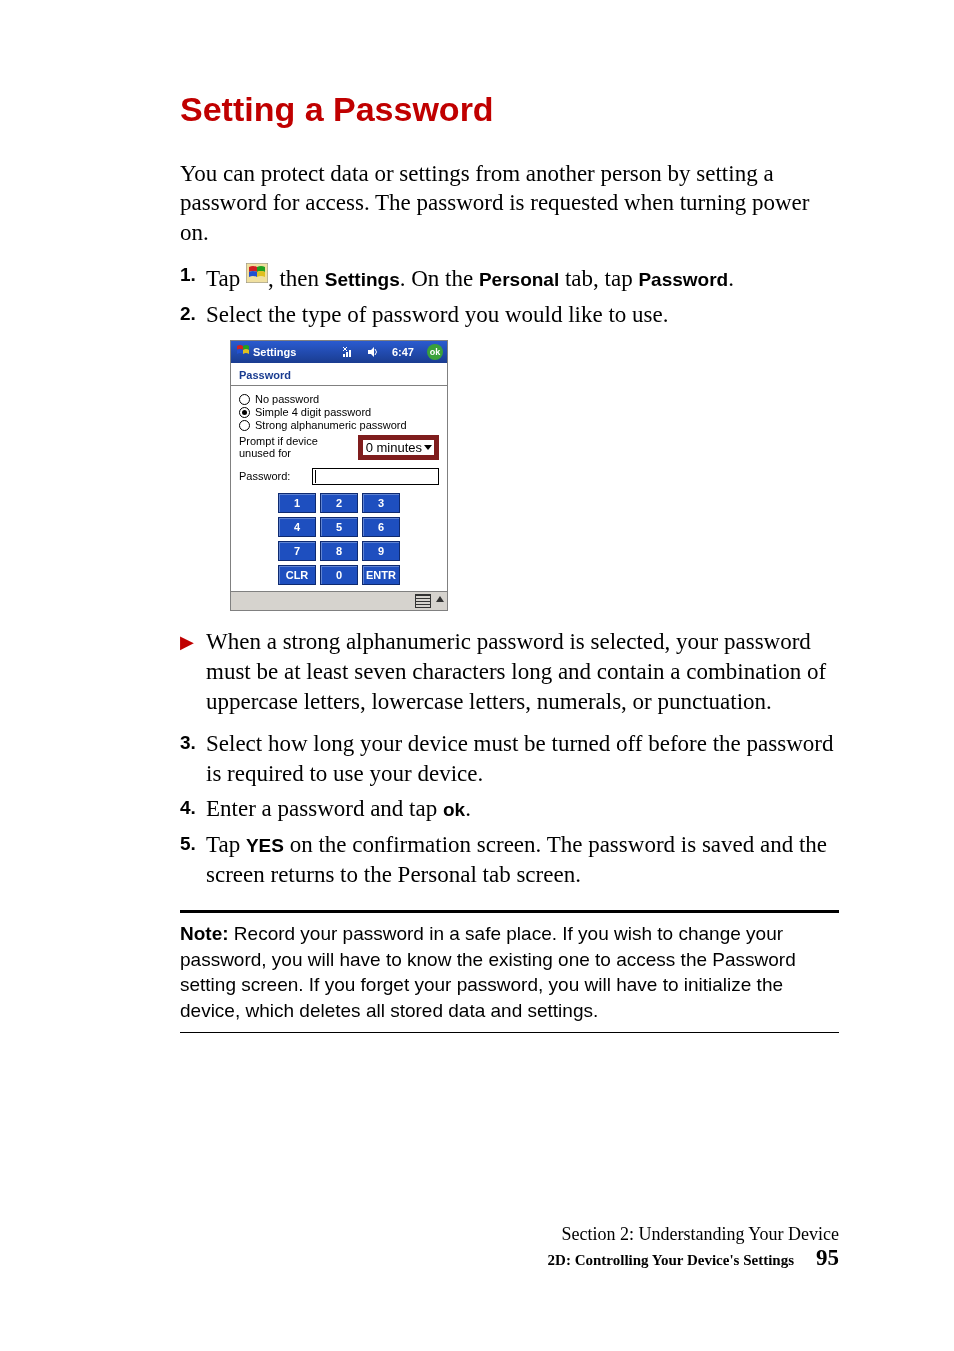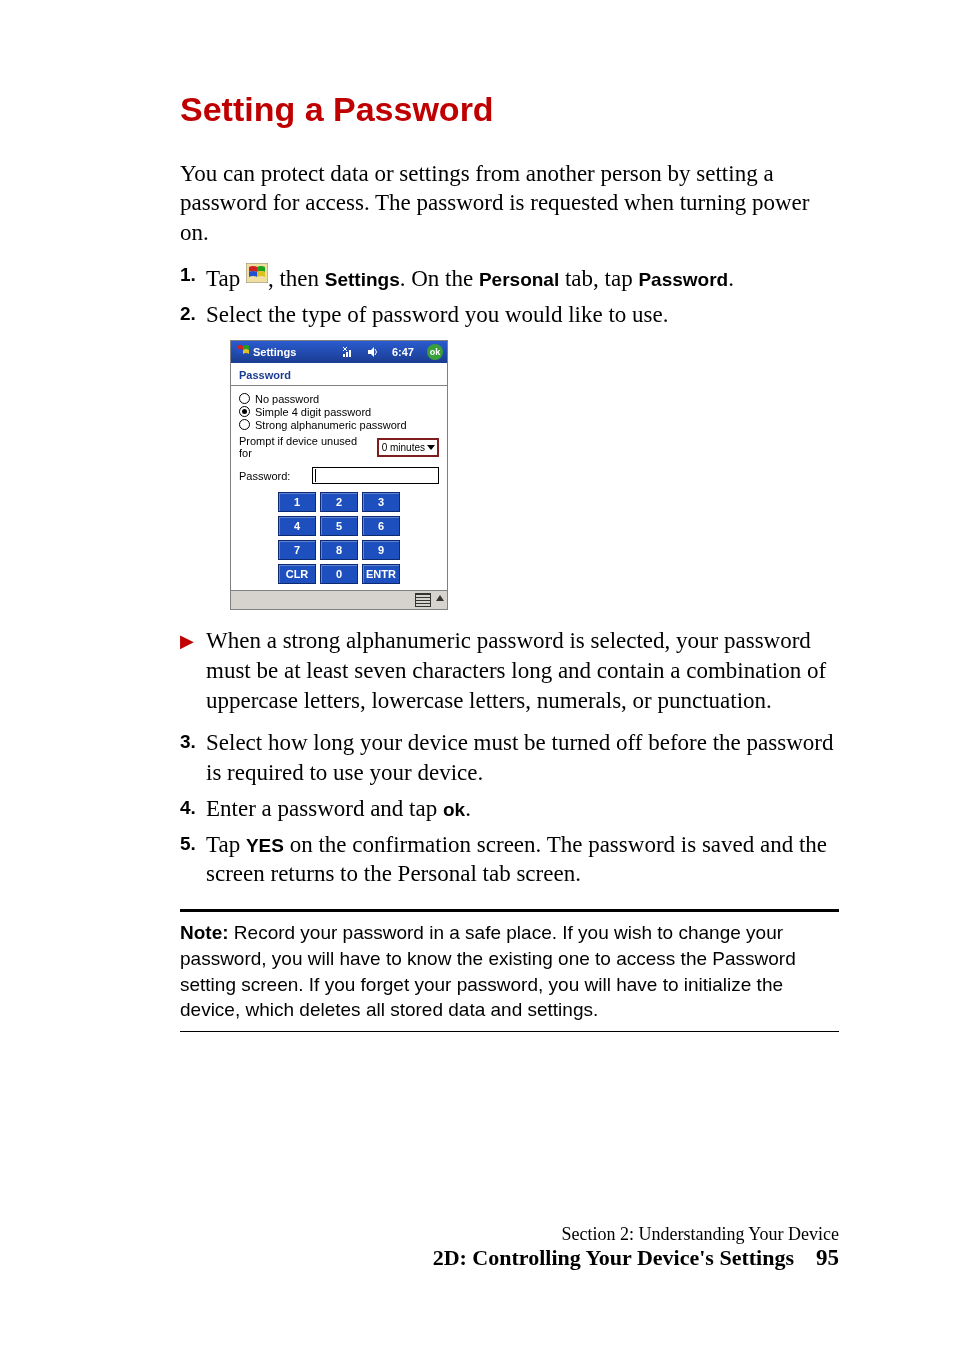--- a/index.html
+++ b/index.html
@@ -80,21 +80,21 @@
     position: absolute;
     bottom: 80px;
     right: 115px;
     text-align: right;
     font-family: Liberation Serif, serif;
   }
   .footer-top {
     font-size: 18px;
   }
   .footer-bot {
-    font-size: 22px;
+    font-size: 15px;
     font-weight: bold;
   }
   .page-num {
     font-size: 23px;
     font-weight: bold;
     margin-left: 18px;
   }
 
   
   .device {
@@ -127,42 +127,42 @@
   .dev-subtitle {
     color: #1a3c90;
     font-weight: bold;
     padding: 6px 8px 4px 8px;
     border-bottom: 1px solid #808080;
   }
   .dev-body {
     padding: 6px 8px 6px 8px;
   }
   .radio-row {
-    display: flex; align-items: center;
+    display: flex; align-items: flex-end;
     margin: 1px 0;
   }
   .radio {
     width: 11px; height: 11px;
     border: 1px solid #000; border-radius: 50%;
     margin-right: 5px;
     display: flex; align-items: center; justify-content: center;
     box-sizing: border-box;
   }
   .radio .dot { width: 5px; height: 5px; background: #000; border-radius: 50%; }
   .prompt-row {
     display: flex; align-items: center;
     margin-top: 4px; gap: 6px;
   }
   .prompt-label { flex: 1; line-height: 1.1; }
   .select-box {
-    border: 2px solid #7f1d1d;
+    border: 5px solid #7f1d1d;
     padding: 0 12px 0 3px;
     height: 15px; line-height: 15px;
     position: relative;
-    font-size: 10px;
+    font-size: 13px;
   }
   .select-box::after {
     content: "";
     position: absolute; right: 2px; top: 5px;
     border-left: 4px solid transparent;
     border-right: 4px solid transparent;
     border-top: 5px solid #000;
   }
   .pwd-row {
     display: flex; align-items: center;

